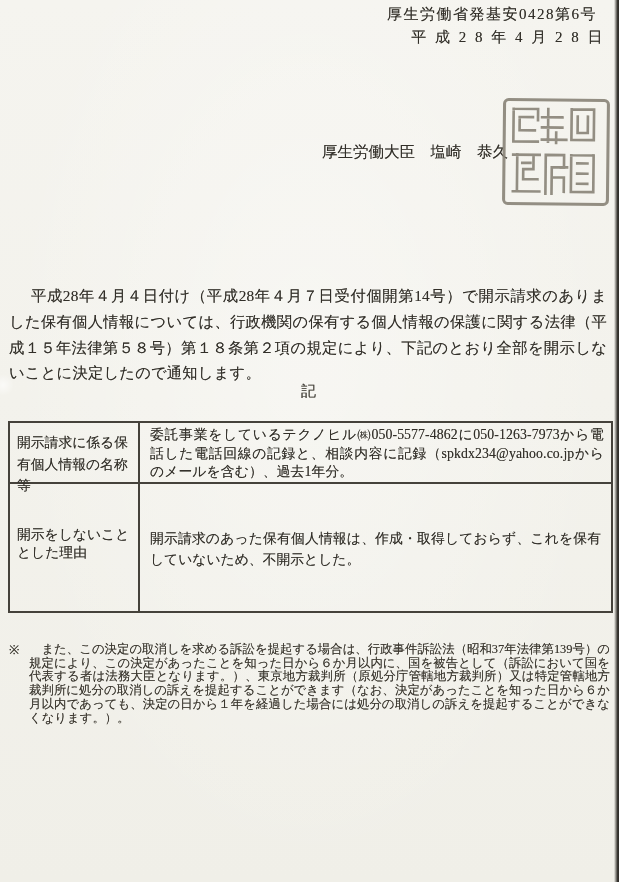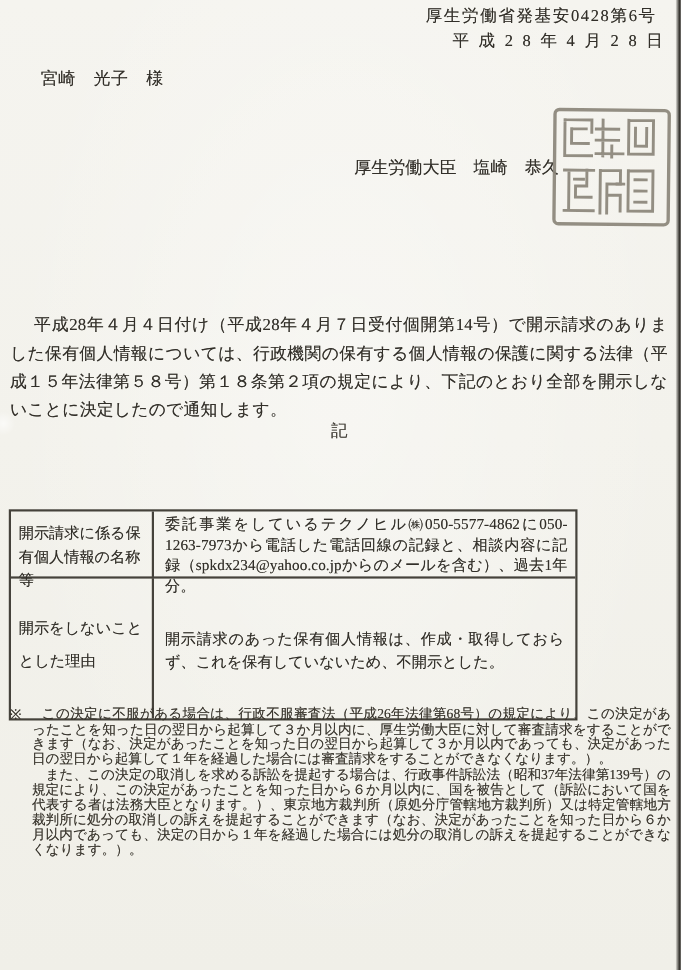--- a/index.html
+++ b/index.html
@@ -27,29 +27,29 @@
   .seal path, .seal rect { fill:none; stroke:#8b867a; stroke-width:2.6; stroke-linecap:square; }
   .seal rect { stroke-width:3; }
 
   .title { position:absolute; top:221px; left:0; width:100%; text-align:center; font-size:15.5px; letter-spacing:.5px; }
 
   .body-text { position:absolute; top:283px; left:9px; width:598px; font-size:15.3px; line-height:25.8px;
     text-align:justify; text-indent:22px; letter-spacing:.2px; }
 
   .ki { position:absolute; top:382px; left:0; width:100%; text-align:center; font-size:15px; letter-spacing:2px; color:#4a463f; }
 
-  .info-table { position:absolute; top:463px; left:8px; width:517px; height:192px; box-sizing:border-box;
+  .info-table { position:absolute; top:421px; left:8px; width:605px; height:192px; box-sizing:border-box;
     border:2px solid #45423b; display:grid; grid-template-columns:130px 1fr; grid-template-rows:61px 1fr; }
   .info-table .cell { box-sizing:border-box; }
   .cell.label1 { border-right:2px solid #45423b; border-bottom:2px solid #45423b; padding:9px 4px 0 7px;
     font-size:13.8px; line-height:21.5px; }
   .cell.value1 { border-bottom:2px solid #45423b; padding:3px 7px 0 10px; font-size:13.8px; line-height:18.6px;
     text-align:justify; letter-spacing:.1px; }
   .cell.label2 { border-right:2px solid #45423b; display:flex; align-items:center; padding:0 4px 8px 7px;
-    font-size:13.8px; line-height:30px; }
+    font-size:13.8px; line-height:18px; }
   .cell.value2 { padding:44px 10px 0 10px; font-size:13.8px; line-height:21px; text-align:justify; }
 
   .notes { position:absolute; top:643px; left:8px; width:602px; font-size:12.4px; line-height:13.7px;
     text-align:justify; color:#3a362e; }
   .notes .marker { position:absolute; left:1px; top:1px; font-size:12.4px; }
   .notes .p { padding-left:21px; }
   .notes .p1 { text-indent:9px; }
   .notes .p2 { text-indent:1em; }
 
   .contact { position:absolute; top:827px; left:240px; font-size:13.2px; line-height:16.2px; color:#38342d; }
@@ -57,21 +57,20 @@
 </head>
 <body>
 
 <div class="page">
 
   <div class="scan-edge"></div>
   <div class="scan-artifact"></div>
 
   <div class="doc-number">厚生労働省発基安0428第6号</div>
   <div class="issue-date">平 成 2 8 年 4 月 2 8 日</div>
-  <div class="addressee">宮崎　光子　様</div>
   <div class="sender">厚生労働大臣　塩崎　恭久</div>
 
   <div class="seal">
     <svg viewBox="0 0 110 110" aria-hidden="true">
       <rect x="4" y="4" width="102" height="102" rx="4"></rect>
 
       <path d="M13 13 h24 M13 13 v32 M37 13 v11 M19 21 h13 M19 21 v13 h15 M13 45 h24"></path>
       <path d="M47 13 v32 M41 21 h20 M41 31 h20 M41 43 h24"></path>
       <path d="M70 13 h22 M70 13 v30 M92 13 v30 M76 20 v16 h10 v-16 M70 43 h22"></path>
       <path d="M13 58 h26 M17 58 v36 M33 58 v14 h-10 v10 h14 M13 94 h26"></path>
@@ -89,18 +88,17 @@
 
   <div class="info-table">
     <div class="cell label1">開示請求に係る保有個人情報の名称等</div>
     <div class="cell value1">委託事業をしているテクノヒル㈱050-5577-4862に050-1263-7973から電話した電話回線の記録と、相談内容に記録（spkdx234@yahoo.co.jpからのメールを含む）、過去1年分。</div>
     <div class="cell label2">開示をしないこととした理由</div>
     <div class="cell value2">開示請求のあった保有個人情報は、作成・取得しておらず、これを保有していないため、不開示とした。</div>
   </div>
 
   <div class="notes">
     <span class="marker">※</span>
-    <div class="p p1">この決定に不服がある場合は、行政不服審査法（平成26年法律第68号）の規定により、この決定があったことを知った日の翌日から起算して３か月以内に、厚生労働大臣に対して審査請求をすることができます（なお、決定があったことを知った日の翌日から起算して３か月以内であっても、決定があった日の翌日から起算して１年を経過した場合には審査請求をすることができなくなります。）。</div>
     <div class="p p2">また、この決定の取消しを求める訴訟を提起する場合は、行政事件訴訟法（昭和37年法律第139号）の規定により、この決定があったことを知った日から６か月以内に、国を被告として（訴訟において国を代表する者は法務大臣となります。）、東京地方裁判所（原処分庁管轄地方裁判所）又は特定管轄地方裁判所に処分の取消しの訴えを提起することができます（なお、決定があったことを知った日から６か月以内であっても、決定の日から１年を経過した場合には処分の取消しの訴えを提起することができなくなります。）。</div>
   </div>
 
 
 </div>
 
 </body></html>

